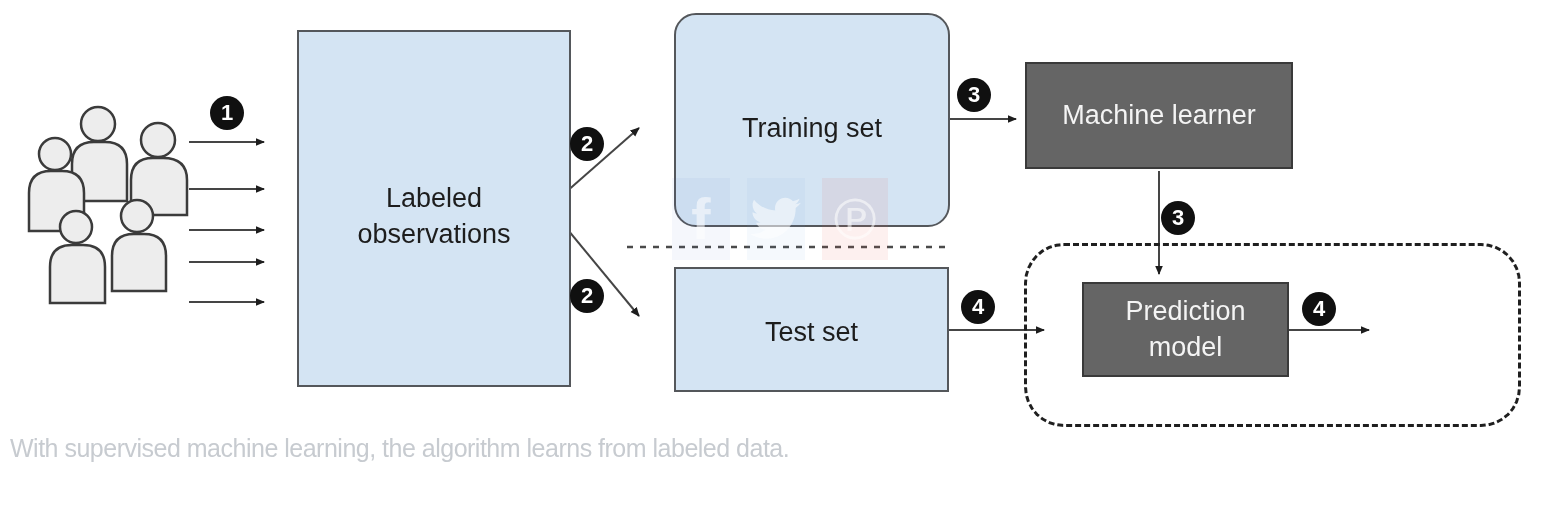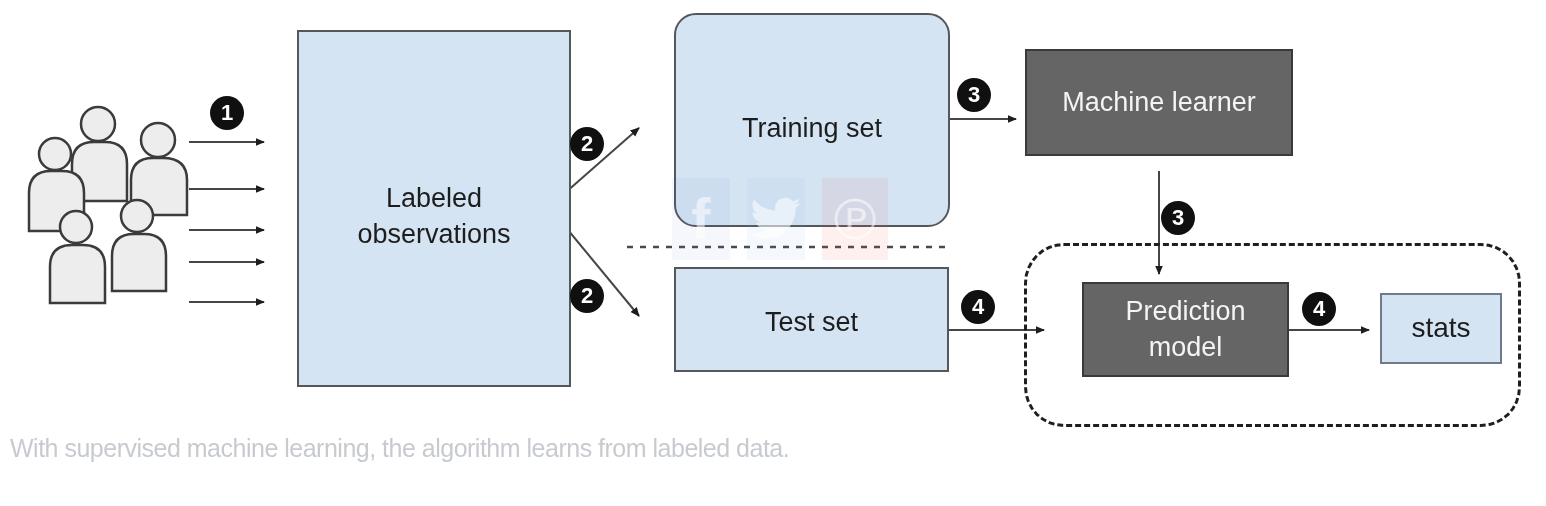--- a/index.html
+++ b/index.html
@@ -95,35 +95,32 @@
   <div class="dashed-container" style="left:1024px;top:243px;width:497px;height:184px;"></div>
 
   <div class="node blue top-label" style="left:273px;top:30px;width:274px;height:357px;padding-top:16px;">
     <span class="lbl" style="max-width:215px;">Labeled observations</span>
   </div>
 
   <div class="node blue top-label" style="left:650px;top:13px;width:276px;height:214px;padding-top:18px;border-radius:22px;">
     <span class="lbl">Training set</span>
   </div>
 
-  <div class="node blue top-label" style="left:650px;top:267px;width:275px;height:105px;padding-top:7px;">
+  <div class="node blue top-label" style="left:650px;top:267px;width:275px;height:125px;padding-top:7px;">
     <span class="lbl">Test set</span>
   </div>
 
-  <div class="node dark center-label" style="left:1025px;top:49px;width:268px;height:107px;">
+  <div class="node dark center-label" style="left:1025px;top:62px;width:268px;height:107px;">
     <span class="lbl">Machine learner</span>
   </div>
 
   <div class="node dark center-label" style="left:1056px;top:282px;width:207px;height:95px;margin-left:26px;">
     <span class="lbl" style="max-width:150px;">Prediction model</span>
   </div>
 
-  <div class="node blue center-label" style="left:1380px;top:293px;width:122px;height:71px;border-color:var(--stats-border);font-size:28px;">
-    <span class="lbl">stats</span>
-  </div>
 
   <div class="badge" style="left:210px;top:96px;">1</div>
   <div class="badge" style="left:570px;top:127px;">2</div>
   <div class="badge" style="left:570px;top:279px;">2</div>
   <div class="badge" style="left:957px;top:78px;">3</div>
   <div class="badge" style="left:1161px;top:201px;">3</div>
   <div class="badge" style="left:961px;top:290px;">4</div>
   <div class="badge" style="left:1302px;top:292px;">4</div>
 
   <div class="watermark">

